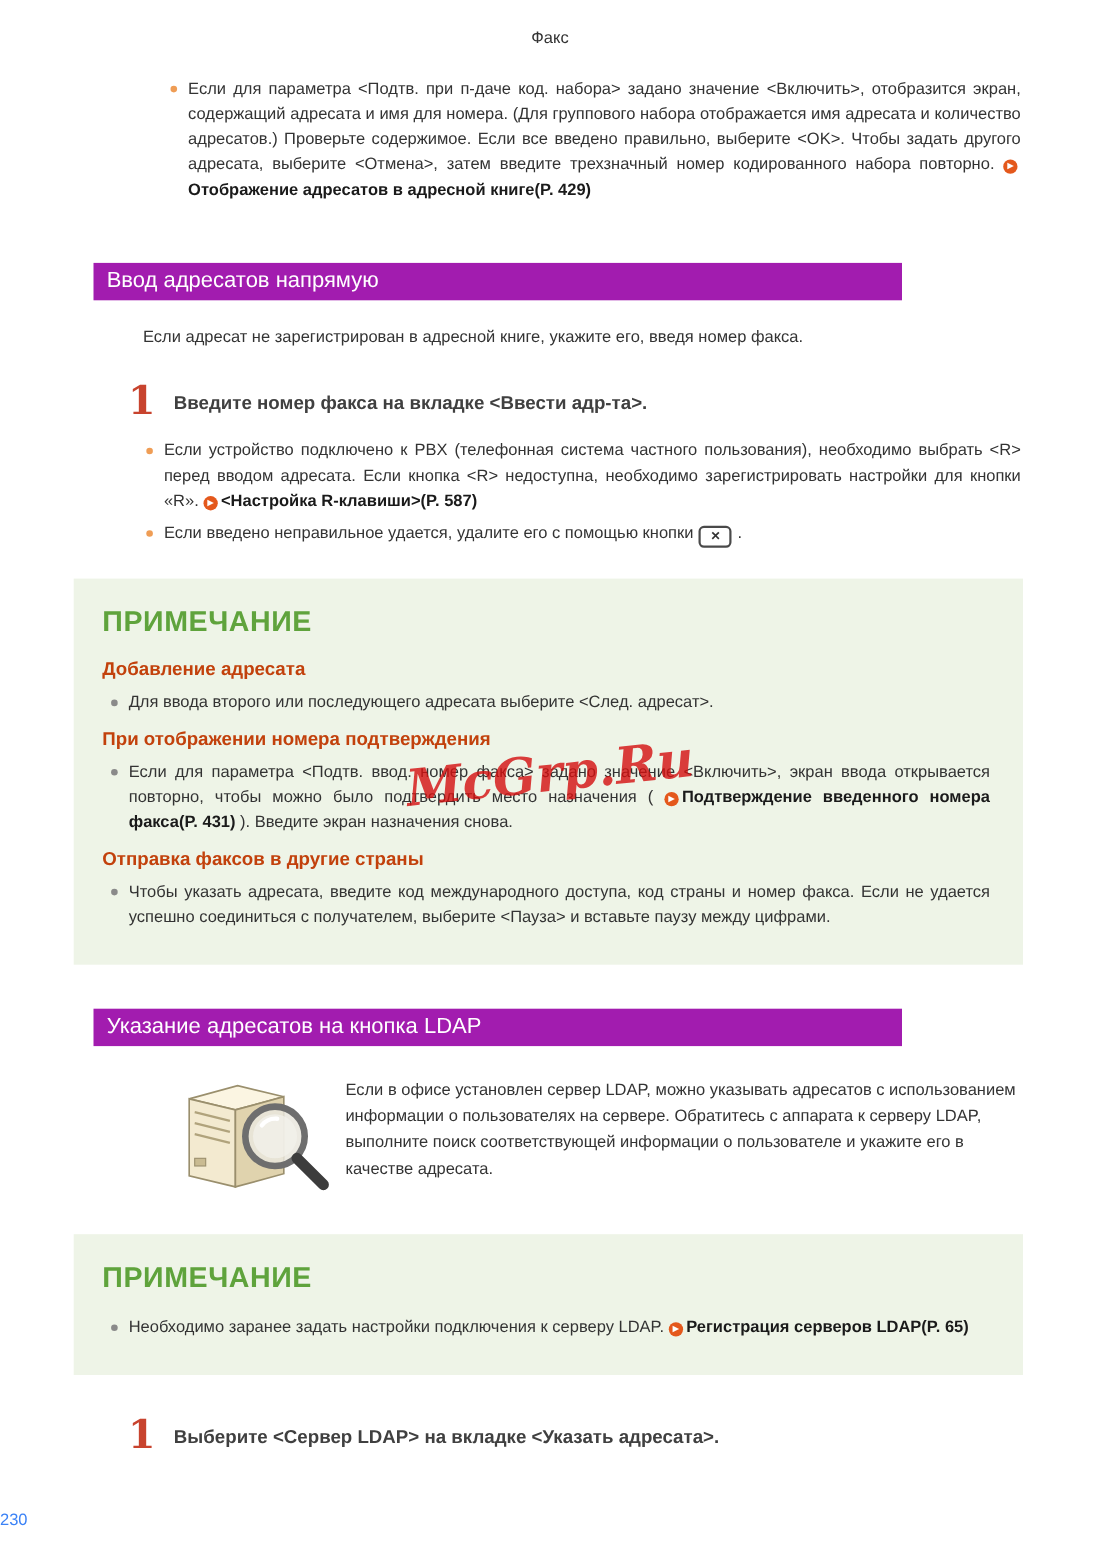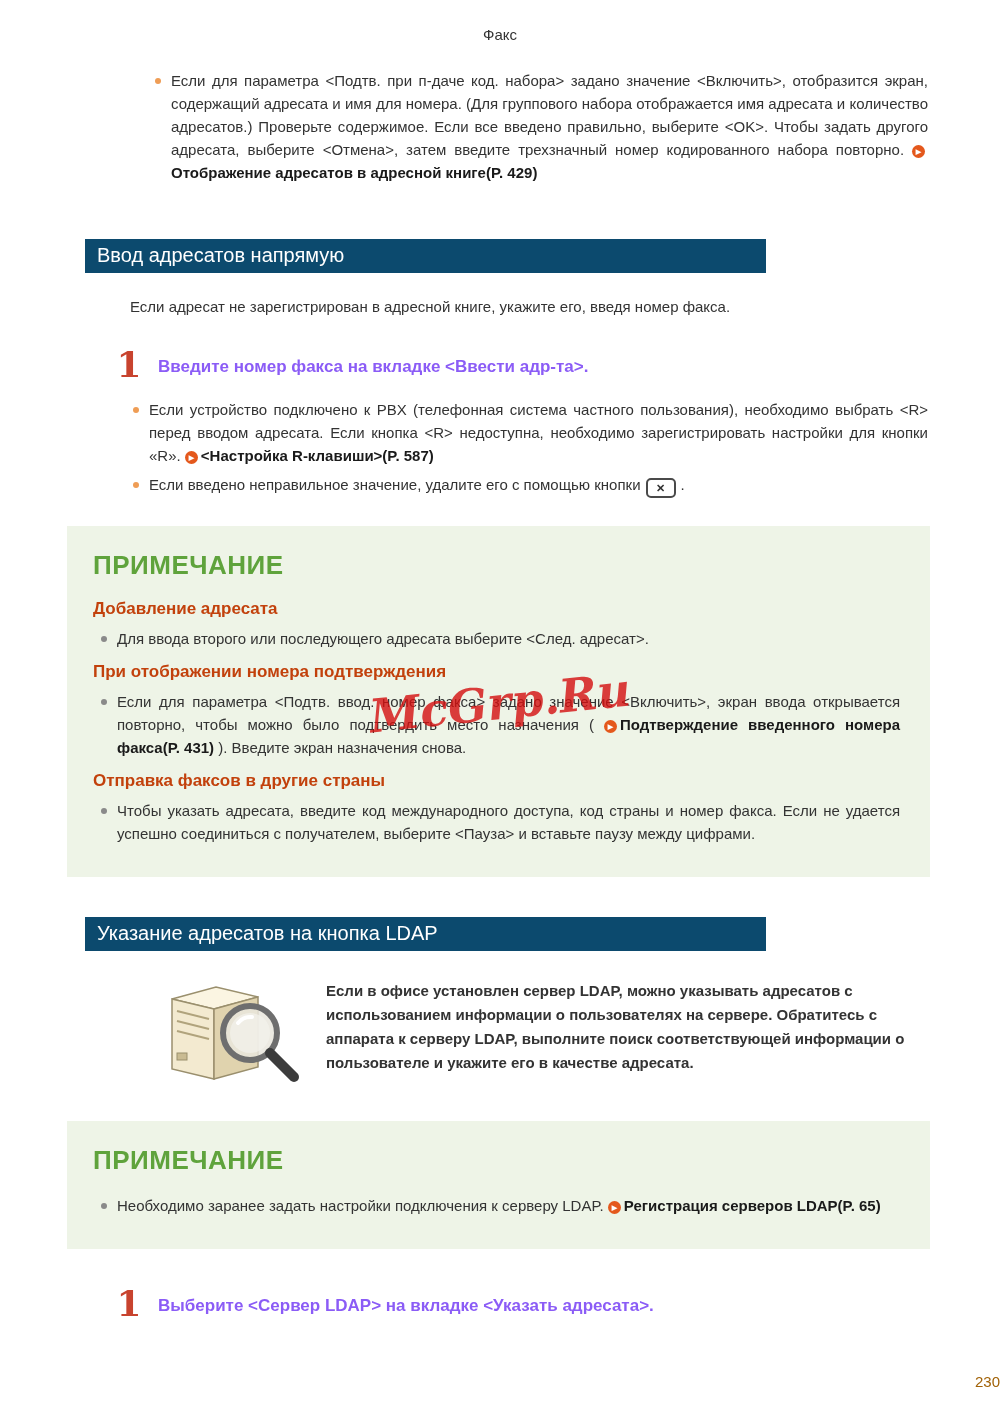--- a/index.html
+++ b/index.html
@@ -58,22 +58,22 @@
     color:#ffffff;
     font-size:7px;
     line-height:13px;
     text-align:center;
     vertical-align:1px;
     margin-right:3px;
   }
   
   .secbar {
     margin-left:85px;
-    width:681px;
-    background:#0c4a6e;
+    width:735px;
+    background:#a21caf;
     color:#ffffff;
     font-size:20px;
     font-weight:normal;
     padding:5px 28px 6px 12px;
   }
   .lead {
     margin:22px 72px 0 130px;
     font-size:15px;
     line-height:23px;
   }
@@ -90,21 +90,21 @@
     font-size:36px;
     line-height:1;
     color:#c8432e;
     width:26px;
     text-align:center;
     flex:0 0 auto;
   }
   .step-text {
     font-size:17px;
     font-weight:bold;
-    color:#8b5cf6;
+    color:#404040;
     padding-top:9px;
     line-height:24px;
   }
   
   .keyicon {
     display:inline-block;
     min-width:30px;
     border:2px solid #4a4a4a;
     border-radius:5px;
     padding:0 7px;
@@ -133,24 +133,23 @@
     font-size:17px;
     font-weight:bold;
     color:#c2410c;
     margin:12px 0 8px 0;
   }
   .notebox .bi { padding-left:24px; margin-bottom:8px; }
   .notebox .dot { left:8px; }
   
   .ldap-row {
     display:flex;
-    gap:16px;
+    gap:4px;
     align-items:flex-start;
     margin:24px 70px 0 150px;
-    font-weight:bold;
   }
   .ldap-ill { flex:0 0 160px; }
   .ldap-text {
     flex:1;
     font-size:15px;
     line-height:24px;
     padding-top:4px;
   }
   
   .spacer-top { margin-top:26px; }
@@ -168,23 +167,23 @@
     font-size:46px;
     color:#d40f0f;
     opacity:0.8;
     pointer-events:none;
     white-space:nowrap;
   }
   .page-num {
     position:absolute;
     left:0; right:0;
     bottom:24px;
-    text-align:right;
-    font-size:15px;
-    color:#a16207;
+    text-align:left;
+    font-size:15px;
+    color:#3b82f6;
   }
 </style>
 </head>
 <body>
 
 <div class="page">
 
   <div class="page-header">Факс</div>
 
   <div class="spacer-top" style="margin:26px 72px 0 152px;">
@@ -203,21 +202,21 @@
     <span class="step-text">Введите номер факса на вкладке &lt;Ввести адр-та&gt;.</span>
   </div>
 
   <div class="main-bullets">
     <div class="bi justify">
       <span class="dot"></span>
       <span>Если устройство подключено к PBX (телефонная система частного пользования), необходимо выбрать &lt;R&gt; перед вводом адресата. Если кнопка &lt;R&gt; недоступна, необходимо зарегистрировать настройки для кнопки «R». </span><a class="doclink"><span class="linkicon">▶</span><span>&lt;Настройка R-клавиши&gt;(P. 587)</span></a>
     </div>
     <div class="bi">
       <span class="dot"></span>
-      <span>Если введено неправильное значение, удалите его с помощью кнопки</span><span class="keyicon">✕</span><span>.</span>
+      <span>Если введено неправильное удается, удалите его с помощью кнопки</span><span class="keyicon">✕</span><span>.</span>
     </div>
   </div>
 
   <div class="notebox">
     <div class="note-title">ПРИМЕЧАНИЕ</div>
 
     <div class="note-sub">Добавление адресата</div>
     <div class="bi">
       <span class="dot"></span>
       <span>Для ввода второго или последующего адресата выберите &lt;След. адресат&gt;.</span>

